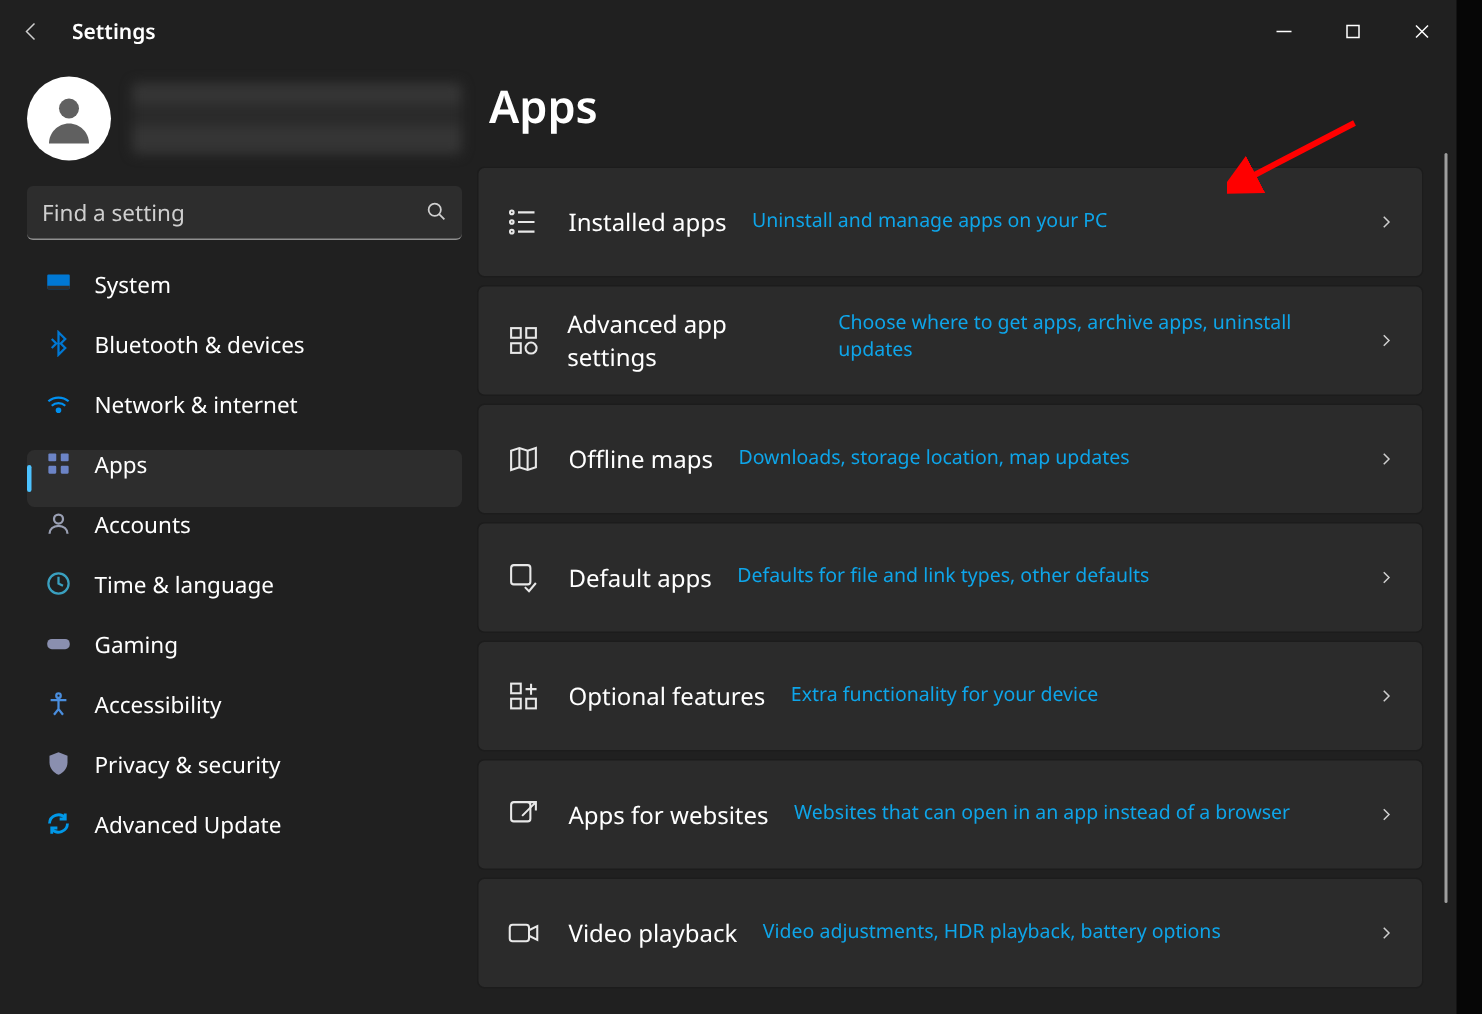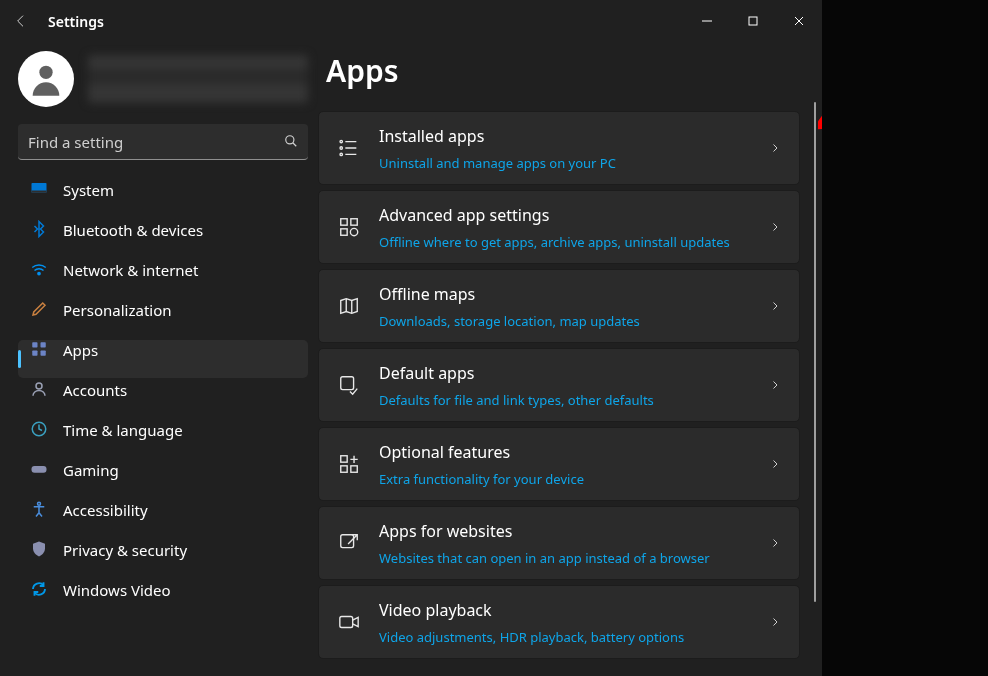--- a/index.html
+++ b/index.html
@@ -1,17 +1,17 @@
 <!DOCTYPE html>
 <html><head>
 <meta charset="utf-8">
 <style>
   * { box-sizing: border-box; margin: 0; padding: 0; font-family: "Segoe UI", "Segoe UI Variable", system-ui, sans-serif; }
   body { background: #060606; width: 988px; height: 676px; overflow: hidden; color: #fff; }
-  .win { width: 822px; height: 676px; background: #202020; position: relative; display:flex; flex-direction:column; }
+  .win { width: 971px; height: 676px; background: #202020; position: relative; display:flex; flex-direction:column; }
   
   .titlebar { height: 42px; display:flex; align-items:center; }
   .back { width:42px; height:42px; display:flex; align-items:center; justify-content:center; color:#cfcfcf; }
   .title { font-size: 14px; font-weight:600; margin-left:6px; }
   .wincontrols { margin-left:auto; display:flex; }
   .wincontrols .ctl { width:46px; height:32px; display:flex; align-items:center; justify-content:center; color:#fff; }
   .wincontrols svg { width:12px; height:12px; }
   
   .body { flex:1; display:flex; padding-left: 18px; overflow:hidden; }
   
@@ -32,21 +32,21 @@
   .nav-item.active::before { content:""; position:absolute; left:0; top:10px; bottom:10px; width:3px; border-radius:2px; background:#4cc2ff; }
   .nav-item .nicon { width:18px; height:18px; display:flex; align-items:center; justify-content:center; }
   .nicon svg { width:18px; height:18px; }
   
   .content { flex:1; display:flex; flex-direction:column; padding-right:22px; position:relative; }
   .h1 { font-size:30px; font-weight:600; margin: 8px 0 20px 8px; }
   .list { display:flex; flex-direction:column; gap:5px; height: 550px; overflow:hidden; }
   .card { background:#2b2b2b; border:1px solid #1c1c1c; border-radius:5px; min-height:74px; display:flex; align-items:center; padding:0 18px; gap:18px; }
   .card .cicon { width:24px; height:24px; display:flex; align-items:center; justify-content:center; color:#e8e8e8; }
   .cicon svg { width:22px; height:22px; }
-  .card .textblk { display:flex; flex-direction:column; gap:7px; }
+  .card .textblk { display:flex; flex-direction:row; gap:17px; }
   .card .ct { font-size:16px; font-weight:400; }
   .card .cd { font-size:13px; color:#0ea5e9; }
   .card .chev { margin-left:auto; color:#cfcfcf; }
   .chev svg { width:12px; height:12px; }
   
   .arrow-ann { position:absolute; left:500px; top:30px; pointer-events:none; }
   
   .scroll-ind { position:absolute; right:6px; top:60px; width:2px; height:500px; background:#9f9f9f; border-radius:2px; }
 </style>
 </head>
@@ -125,28 +125,20 @@
         <div class="nav-item">
           <span class="nicon">
               <svg viewBox="0 0 24 24" fill="none" stroke="#0090f0" stroke-width="2">
                 <path d="M3 10a14 14 0 0 1 18 0"></path>
                 <path d="M6 14a9 9 0 0 1 12 0"></path>
                 <circle cx="12" cy="18" r="1.5" fill="#0090f0"></circle>
               </svg>
             </span>
           <span>Network &amp; internet</span>
         </div>
-        <div class="nav-item">
-          <span class="nicon">
-              <svg viewBox="0 0 24 24" fill="none" stroke="#c98040" stroke-width="2">
-                <path d="M4 20l4-1 12-12-3-3L5 16z"></path>
-              </svg>
-            </span>
-          <span>Personalization</span>
-        </div>
         <div class="nav-item active">
           <span class="nicon">
               <svg viewBox="0 0 24 24" fill="#6c84c6">
                 <rect x="3" y="3" width="7" height="7" rx="1"></rect>
                 <rect x="14" y="3" width="7" height="7" rx="1"></rect>
                 <rect x="3" y="14" width="7" height="7" rx="1"></rect>
                 <rect x="14" y="14" width="7" height="7" rx="1"></rect>
               </svg>
             </span>
           <span>Apps</span>
@@ -194,21 +186,21 @@
             </span>
           <span>Privacy &amp; security</span>
         </div>
         <div class="nav-item">
           <span class="nicon">
               <svg viewBox="0 0 24 24" fill="none" stroke="#0098e8" stroke-width="2.5">
                 <path d="M4 12a8 8 0 0 1 14-5M20 12a8 8 0 0 1-14 5"></path>
                 <path d="M18 3v5h-5M6 21v-5h5"></path>
               </svg>
             </span>
-          <span>Windows Video</span>
+          <span>Advanced Update</span>
         </div>
       </div>
     </div>
 
     <div class="content">
       <div class="h1">Apps</div>
 
       <div class="list">
 
         <div class="card">
@@ -233,21 +225,21 @@
           <span class="cicon">
               <svg viewBox="0 0 24 24" fill="none" stroke="currentColor" stroke-width="1.5">
                 <rect x="3" y="3" width="7" height="7"></rect>
                 <rect x="14" y="3" width="7" height="7"></rect>
                 <rect x="3" y="14" width="7" height="7"></rect>
                 <circle cx="17.5" cy="17.5" r="4"></circle>
               </svg>
             </span>
           <div class="textblk">
             <div class="ct">Advanced app settings</div>
-            <div class="cd">Offline where to get apps, archive apps, uninstall updates</div>
+            <div class="cd">Choose where to get apps, archive apps, uninstall updates</div>
           </div>
           <span class="chev"><svg viewBox="0 0 24 24" fill="none" stroke="currentColor" stroke-width="2">
                 <path d="M9 5l7 7-7 7"></path>
               </svg></span>
         </div>
 
         <div class="card">
           <span class="cicon">
               <svg viewBox="0 0 24 24" fill="none" stroke="currentColor" stroke-width="1.5">
                 <path d="M3 6l6-2 6 2 6-2v14l-6 2-6-2-6 2z"></path>

